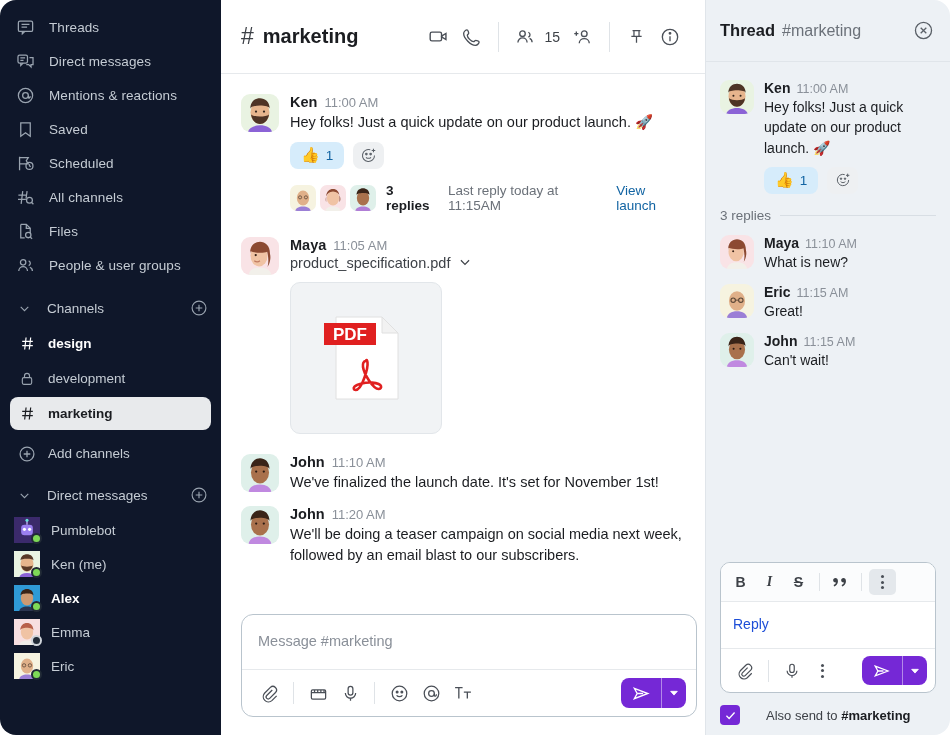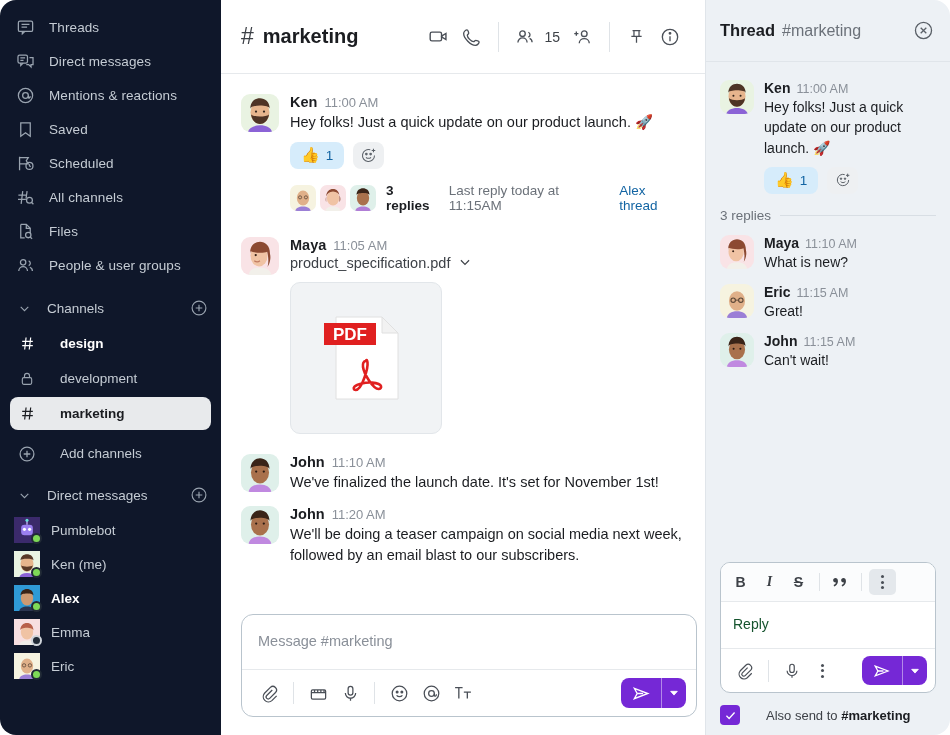--- a/index.html
+++ b/index.html
@@ -50,21 +50,21 @@
   .section-head .chev { width: 20px; flex: 0 0 20px; display:flex; align-items:center; justify-content:center; }
   .section-head .chev svg { stroke: #9aa4b0; fill: none; stroke-width: 2; }
   .section-title { color: #c5ccd4; font-size: 13.5px; flex: 1; margin-left: 13px; }
   .plus-btn { width: 20px; height: 20px; flex: 0 0 20px; display:flex; align-items:center; justify-content:center; cursor:pointer; }
   .plus-btn svg { stroke: #9aa4b0; fill: none; stroke-width: 1.5; }
 
   .chan-item {
     display: flex; align-items: center;
     height: 33px; margin: 1px 10px;
     padding: 0 8px 0 6px;
-    border-radius: 8px; gap: 22px;
+    border-radius: 8px; gap: 10px;
     cursor: pointer;
   }
   .chan-item .ico { width: 22px; flex: 0 0 22px; display:flex; align-items:center; justify-content:center; }
   .chan-item .ico svg { stroke: #9aa4b0; fill: none; stroke-width: 1.7; }
   .chan-label { color: #c5ccd4; font-size: 13.5px; }
   .chan-item.bold .chan-label { color: #ffffff; font-weight: bold; }
   .chan-item.active { background: #e8eaec; }
   .chan-item.active .chan-label { color: #1b1d21; font-weight: 600; }
   .chan-item.active .ico svg { stroke: #1b1d21; }
 
@@ -201,21 +201,21 @@
   .tp-composer-wrap { padding: 6px 14px 8px 14px; }
   .tp-composer { border: 1.5px solid #b9c4cd; border-radius: 10px; background: #fff; overflow: hidden; }
   .fmt-bar { display: flex; align-items: center; padding: 6px 6px; gap: 2px; border-bottom: 1px solid #e6e9ec; background: #fbfcfd; }
   .fmt-btn { width: 27px; height: 26px; display:flex; align-items:center; justify-content:center; cursor:pointer; font-size: 14px; color: #3d4147; border-radius: 5px; }
   .fmt-btn.b { font-weight: bold; }
   .fmt-btn.i { font-style: italic; font-family: "Liberation Serif", serif; font-weight: bold; }
   .fmt-btn.s { text-decoration: line-through; font-weight: bold; }
   .fmt-btn.q { font-weight: bold; font-family: "Liberation Serif", serif; }
   .fmt-btn.active { background: #e4e8ec; }
   .fmt-sep { width: 1px; height: 18px; background: #dfe3e7; margin: 0 5px; }
-  .tp-input { padding: 14px 12px; font-size: 14px; color: #14532d; min-height: 46px; }
+  .tp-input { padding: 14px 12px; font-size: 14px; color: #1d4ed8; min-height: 46px; }
   .tp-tools { border-top: 1px solid #e6e9ec; display: flex; align-items: center; padding: 7px 8px 7px 10px; gap: 2px; }
   .tp-tools .tool { width: 28px; height: 28px; }
   .tp-send-grp { display: flex; align-items: stretch; background: #7528d6; border-radius: 8px; overflow: hidden; height: 29px; }
 
   .also-send { display: flex; align-items: center; gap: 26px; padding: 4px 14px 10px 14px; cursor: pointer; }
   .cbx { width: 20px; height: 20px; border-radius: 4px; background: #7528d6; display:flex; align-items:center; justify-content:center; flex: 0 0 20px; }
   .cbx svg { stroke: #fff; fill: none; stroke-width: 2.4; }
   .also-label { font-size: 13px; color: #3d4147; }
   .also-label b { color: #1b1d21; }
 
@@ -562,21 +562,21 @@
                   </svg></span>
               <span class="mini-av"><svg width="26" height="26" viewBox="0 0 40 40">
                     <rect width="40" height="40" fill="#dff0ea"></rect>
                     <path d="M20 33c-7 0-12 3-12 8h24c0-5-5-8-12-8z" fill="#b07ed6"></path>
                     <ellipse cx="20" cy="20" rx="9.5" ry="11.5" fill="#a9714c"></ellipse>
                     <path d="M10 16c0-8 5-11 10-11s10 3 10 11c0-5-20-5-20 0z" fill="#3a2418"></path>
                   </svg></span>
             </span>
             <span class="replies-cnt">3 replies</span>
             <span class="replies-meta">Last reply today at 11:15AM</span>
-            <span class="view-thread">Alex thread</span>
+            <span class="view-thread">View launch</span>
           </div>
         </div>
       </div>
 
       <div class="msg" style="margin-top:16px">
         <span class="av">
           <svg width="38" height="38" viewBox="0 0 40 40">
               <rect width="40" height="40" fill="#f9e3e6"></rect>
               <path d="M20 32c-7 0-12 3.5-12 9h24c0-5.5-5-9-12-9z" fill="#f2f0ea"></path>
               <ellipse cx="19" cy="19.5" rx="9" ry="11.5" fill="#f0c3a4"></ellipse>

